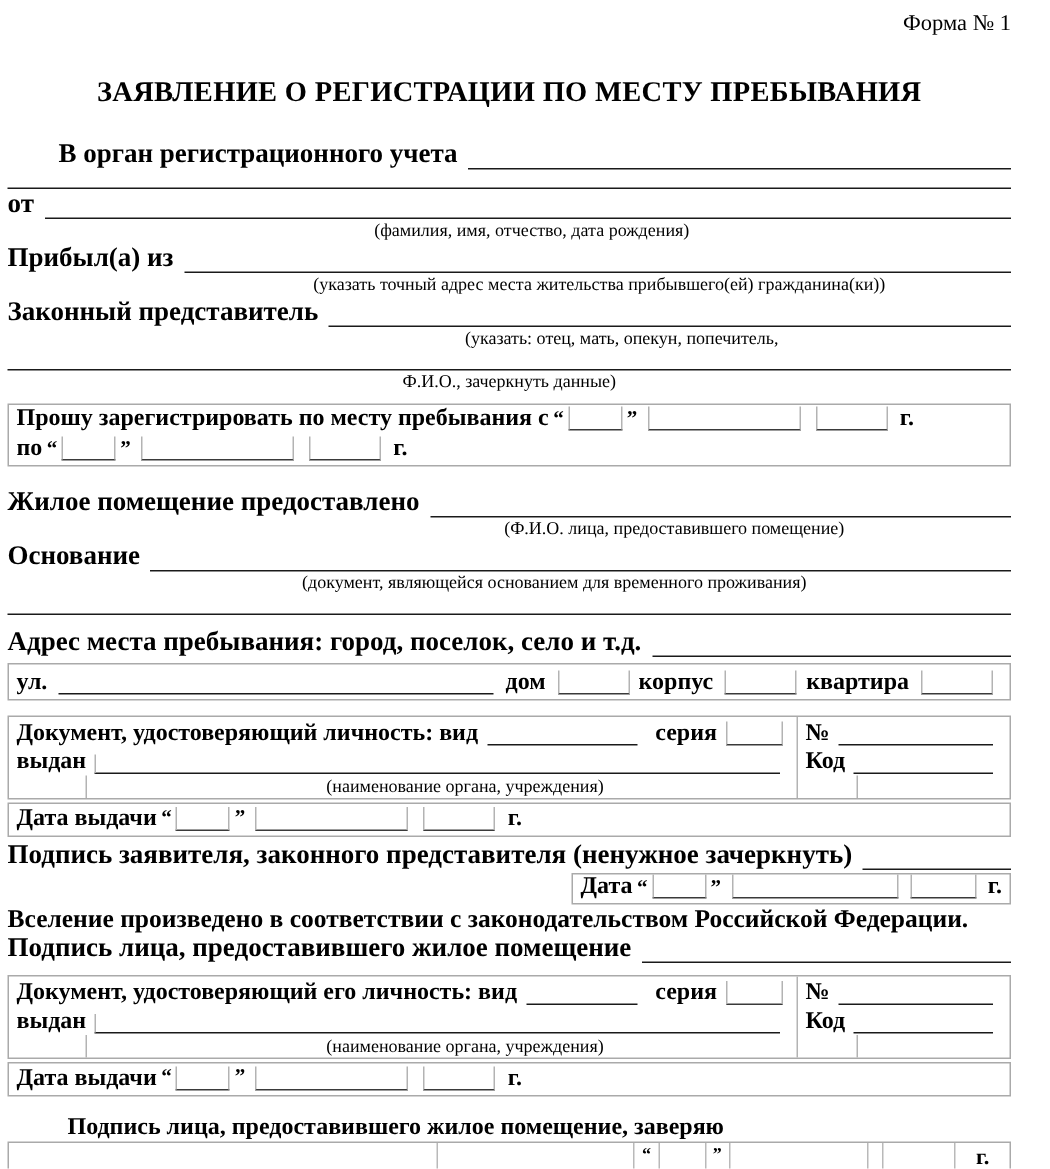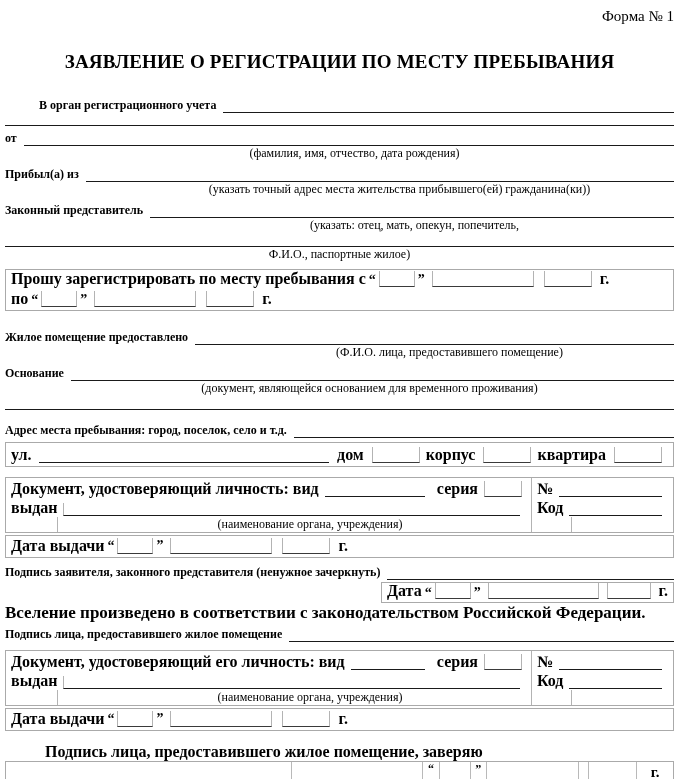--- a/index.html
+++ b/index.html
@@ -4,21 +4,21 @@
 <style>
   * { margin:0; padding:0; box-sizing:border-box; }
   html,body { width:700px; height:779px; background:#fff; overflow:hidden; }
   body { font-family:"Liberation Serif","DejaVu Serif",serif; color:#000; }
   .page { width:700px; height:662px; padding:0 26px 0 5px; }
 
   .form-no { padding-top:8px; text-align:right; font-size:15px; }
   .title { margin-top:26px; text-align:center; font-size:19px; font-weight:bold; letter-spacing:.2px; }
 
   
-  .fl { display:flex; align-items:flex-end; font-size:12px; font-weight:bold; white-space:nowrap; height:20px; }
+  .fl { display:flex; align-items:flex-end; font-size:18px; font-weight:bold; white-space:nowrap; height:20px; }
   .fl .ln { flex:1; border-bottom:1.5px solid #1a1a1a; margin-left:7px; height:14px; }
   .cap { font-size:12px; font-weight:normal; text-align:center; height:14px; line-height:14px; }
   .fullline { height:13px; border-bottom:1.5px solid #1a1a1a; }
 
   
   .box { border:1.5px solid #aaa; }
   .drow { display:flex; align-items:flex-end; font-size:16px; font-weight:bold; white-space:nowrap; padding:0 5px 2px 5px; height:20px; }
   .qt { font-weight:bold; font-size:14px; margin:0 3px; align-self:flex-start; line-height:1.4; }
   .c { height:16px; border-left:1px solid #b3b3b3; border-right:1px solid #b3b3b3; border-bottom:1.5px solid #3a3a3a; margin-bottom:1px; }
   .day { width:36px; } .mon { width:102px; margin-left:4px; } .yr { width:48px; margin-left:10px; }
@@ -103,21 +103,21 @@
   </div>
   <div class="cap capml120">(указать точный адрес места жительства прибывшего(ей) гражданина(ки))</div>
 
   <div class="fl mt2">
     <span>Законный представитель</span>
     <span class="ln"></span>
   </div>
   <div class="cap capml150">(указать: отец, мать, опекун, попечитель,</div>
 
   <div class="fullline mt2"></div>
-  <div class="cap">Ф.И.О., паспортные жилое)</div>
+  <div class="cap">Ф.И.О., зачеркнуть данные)</div>
 
   <div class="box mt8">
     <div class="drow">
       <span>Прошу зарегистрировать по месту пребывания с</span>
       <span class="qt">“</span>
       <span class="c day"></span>
       <span class="qt">”</span>
       <span class="c mon"></span>
       <span class="c yr"></span>
       <span class="gsuf">г.</span>

